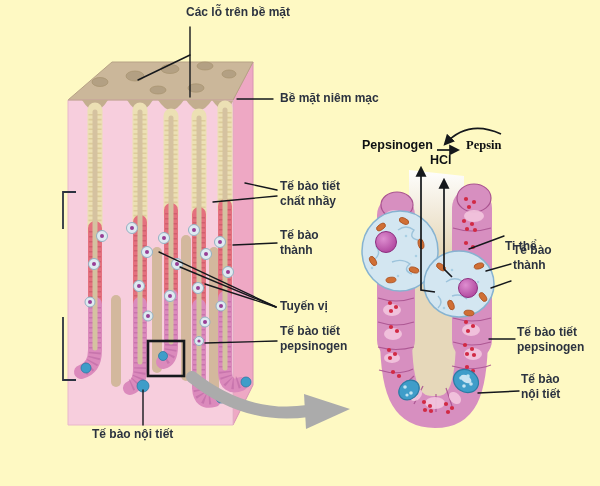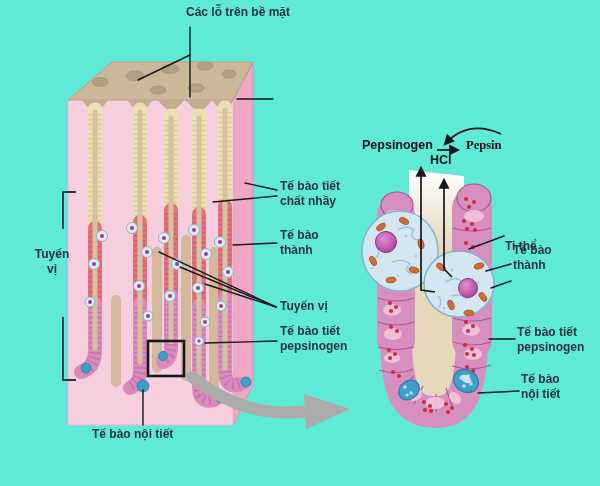--- a/index.html
+++ b/index.html
@@ -1,17 +1,17 @@
 <!DOCTYPE html>
 <html><head>
 <meta charset="utf-8">
 <style>
   html,body{margin:0;padding:0;background:#fff;}
   .stage{
-    position:relative;width:600px;height:486px;background:#5eead4;overflow:hidden;
+    position:relative;width:600px;height:486px;background:#fef9c3;overflow:hidden;
     font-family:"Liberation Sans",sans-serif;
   }
   .stage svg{position:absolute;left:0;top:0;}
   .lbl{
     position:absolute;font-weight:bold;font-size:12px;line-height:1.22;
     color:#2c3340;white-space:pre-line;
   }
   .lbl.center{text-align:center;}
   .chem{color:#0e1013;font-size:12.5px;}
 </style>
@@ -353,34 +353,33 @@
   <g stroke="#15181c" stroke-width="1.7" fill="none">
     <path d="M437,150 L458,150" marker-end="url(#ah)"></path>
     <path d="M501,134 Q468,119 445,144" marker-end="url(#ah)"></path>
     <path d="M435,292 L421,290 L421,168" marker-end="url(#ah)"></path>
     <path d="M452,277 L444,269 L444,180" marker-end="url(#ah)"></path>
   </g>
 </svg>
 
 <div class="lbl center" style="left:150px;top:5px;width:176px;">Các lỗ trên bề mặt</div>
 
+<div class="lbl" style="left:280px;top:91px;">Bề mặt niêm mạc</div>
 
 <div class="lbl" style="left:280px;top:179px;">Tế bào tiết
 chất nhầy</div>
 
 <div class="lbl" style="left:280px;top:228px;">Tế bào
 thành</div>
 
 <div class="lbl" style="left:280px;top:299px;">Tuyến vị</div>
 
 <div class="lbl" style="left:280px;top:324px;">Tế bào tiết
 pepsinogen</div>
 
-<div class="lbl center" style="left:28px;top:247px;width:48px;">Tuyến
-vị</div>
 
 <div class="lbl" style="left:92px;top:427px;">Tế bào nội tiết</div>
 
 <div class="lbl chem" style="left:362px;top:138px;">Pepsinogen</div>
 
 <div class="lbl chem" style="left:430px;top:153px;text-align:right;">HCl</div>
 
 <div class="lbl chem" style="left:466px;top:138px;font-family:Liberation Serif, serif;">Pepsin</div>
 
 <div class="lbl" style="left:505px;top:239px;">Ti thể</div>

